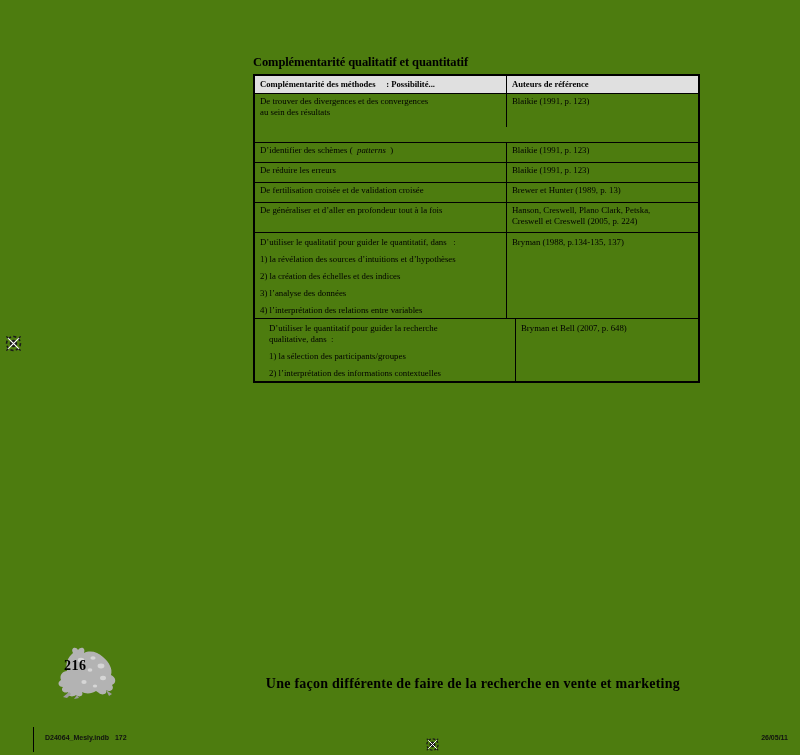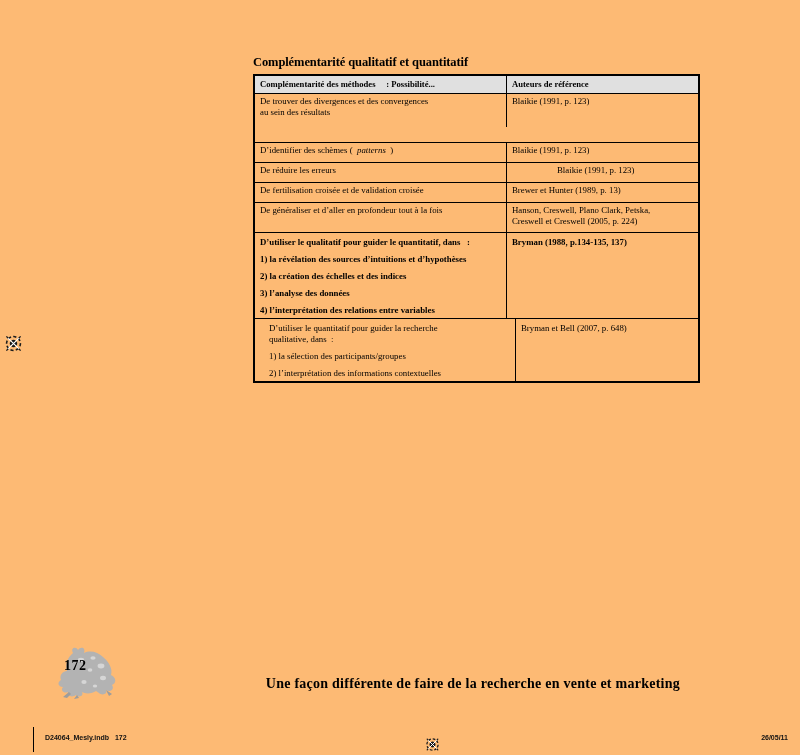--- a/index.html
+++ b/index.html
@@ -1,18 +1,18 @@
 <!DOCTYPE html>
 <html><head>
 <meta charset="utf-8">
 <style>
   html, body { margin:0; padding:0; background:#ffffff; }
   body { width:800px; height:755px; overflow:hidden; position:relative;
          font-family:"Liberation Serif", serif; color:#000; }
-  .sheet { position:absolute; inset:0; background:#fdba74; }
+  .sheet { position:absolute; inset:0; background:#4d7c0f; }
 
   
   .section-title { position:absolute; left:253px; top:55px; font-size:12.5px;
                    font-weight:bold; letter-spacing:-0.1px; white-space:nowrap; }
 
   
   .cmp-table { position:absolute; left:253px; top:74px; width:447px;
                border:2px solid #000; box-sizing:border-box; }
   .trow { display:flex; border-top:1px solid #000; box-sizing:border-box; }
   .trow:first-child { border-top:none; }
@@ -70,21 +70,21 @@
 
     <div class="trow" style="min-height:20px;margin-top:15px;">
       <div class="cell-m">
         <div class="line"><span>D’identifier des schèmes (&nbsp;&nbsp;</span><i>patterns</i><span>&nbsp;&nbsp;)</span></div>
       </div>
       <div class="cell-a">
           <div class="line">Blaikie (1991, p. 123)</div>
         </div>
     </div>
 
-    <div class="trow" style="min-height:20px;gap:45px;">
+    <div class="trow" style="min-height:20px;">
       <div class="cell-m">
           <div class="line">De réduire les erreurs</div>
         </div>
       <div class="cell-a">
           <div class="line">Blaikie (1991, p. 123)</div>
         </div>
     </div>
 
     <div class="trow" style="min-height:20px;">
       <div class="cell-m">
@@ -98,21 +98,21 @@
     <div class="trow" style="min-height:30px;">
       <div class="cell-m">
           <div class="line">De généraliser et d’aller en profondeur tout à la fois</div>
         </div>
       <div class="cell-a">
         <div class="line">Hanson, Creswell, Plano Clark, Petska,</div>
         <div class="line">Creswell et Creswell (2005, p. 224)</div>
       </div>
     </div>
 
-    <div class="trow" style="min-height:83px;font-weight:bold;">
+    <div class="trow" style="min-height:83px;">
       <div class="cell-m" style="padding-top:4px;">
         <div class="line">D’utiliser le qualitatif pour guider le quantitatif, dans&nbsp;&nbsp;&nbsp;:</div>
         <div class="line m-gap">1) la révélation des sources d’intuitions et d’hypothèses</div>
         <div class="line m-gap">2) la création des échelles et des indices</div>
         <div class="line m-gap">3) l’analyse des données</div>
         <div class="line m-gap">4) l’interprétation des relations entre variables</div>
       </div>
       <div class="cell-a" style="padding-top:4px;">
           <div class="line">Bryman (1988, p.134-135, 137)</div>
         </div>
@@ -136,21 +136,21 @@
     <path fill="#b3b3b3" d="M16 9 C13 4 19 2 21 6 C24 2 29 4 27 9 C33 6 41 8 46 13 C52 18 56 25 54 31 C59 33 60 39 55 41 C58 45 53 49 49 46 C51 50 45 52 42 49 L39 47 C35 50 28 50 25 48 C27 52 22 54 19 51 C15 54 10 52 11 48 C7 50 3 46 6 43 C1 43 0 38 4 36 C2 31 6 27 10 27 C8 20 11 13 16 9 Z"></path>
     <ellipse cx="24" cy="16" rx="3.2" ry="2.2" fill="#d6d6d6"></ellipse>
     <ellipse cx="36" cy="14" rx="2.6" ry="1.8" fill="#d6d6d6"></ellipse>
     <ellipse cx="44" cy="22" rx="3.4" ry="2.4" fill="#d6d6d6"></ellipse>
     <ellipse cx="33" cy="26" rx="2.4" ry="1.8" fill="#d6d6d6"></ellipse>
     <ellipse cx="46" cy="34" rx="3.0" ry="2.2" fill="#d6d6d6"></ellipse>
     <ellipse cx="27" cy="38" rx="2.6" ry="2.0" fill="#d6d6d6"></ellipse>
     <ellipse cx="38" cy="42" rx="2.2" ry="1.6" fill="#d6d6d6"></ellipse>
     <path fill="#9d9d9d" d="M12 48 L6 53 L10 54 L14 50 Z M20 51 L17 55 L22 54 Z M49 46 L52 52 L55 50 Z"></path>
   </svg>
-  <div class="page-num">172</div>
+  <div class="page-num">216</div>
 
   <div class="running-footer">Une façon différente de faire de la recherche en vente et marketing</div>
 
   <svg class="regmark-left rot45" viewBox="0 0 20 20" aria-hidden="true">
     <circle cx="10" cy="10" r="6.6" fill="none" stroke="#1a1a1a" stroke-width="1.5" stroke-dasharray="3 2.1"></circle>
     <circle cx="10" cy="10" r="3.4" fill="#1a1a1a"></circle>
     <path d="M10 2 V18 M2 10 H18" stroke="#ffffff" stroke-width="1.1"></path>
     <path d="M10 0.4 V3 M10 17 V19.6 M0.4 10 H3 M17 10 H19.6" stroke="#1a1a1a" stroke-width="1.3"></path>
   </svg>
 

